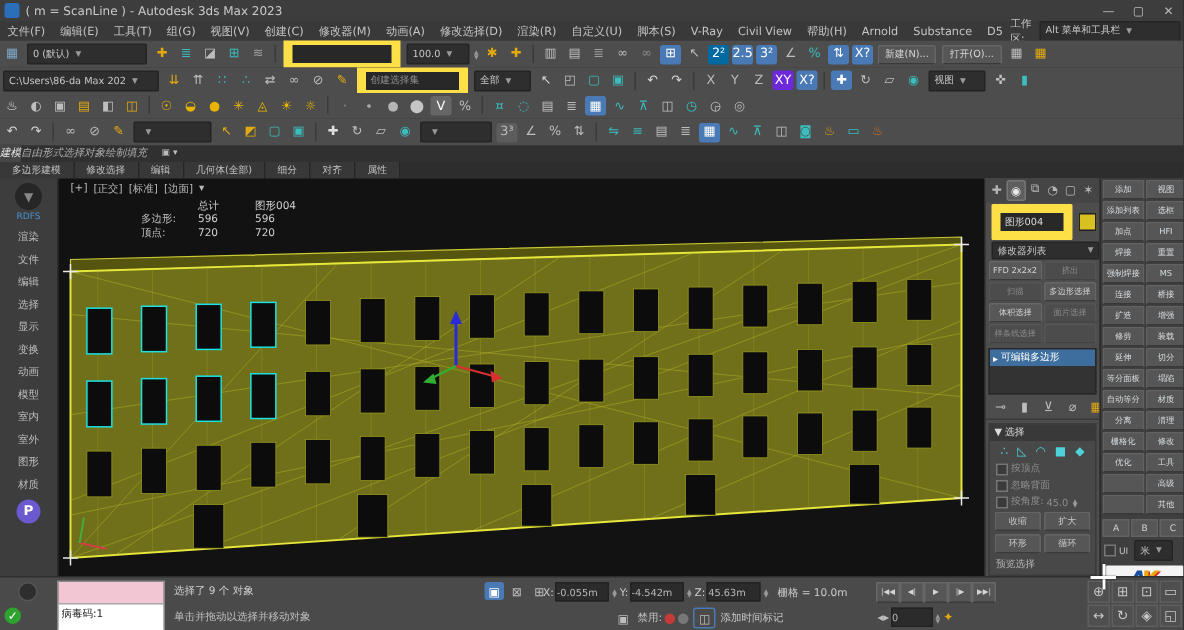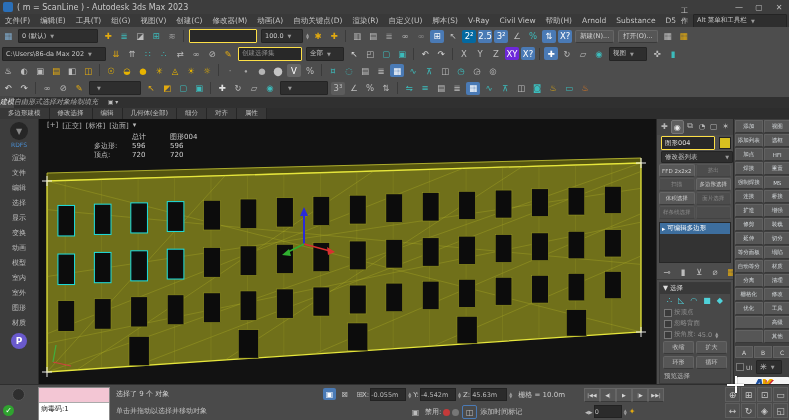--- a/index.html
+++ b/index.html
@@ -18,21 +18,21 @@
   .ws{margin-left:auto;display:flex;align-items:center;font-size:7px;}
   .ws .dd{min-width:86px;}
   
   .tbrow{left:0;width:789px;background:#4d4d4d;display:flex;align-items:center;border-bottom:1px solid #3a3a3a;
          font-size:7px;white-space:nowrap;overflow:hidden;}
   .ti{display:inline-flex;align-items:center;justify-content:center;min-width:14px;height:13px;margin:0 1px;
       font-size:8.5px;color:#bdbdbd;border-radius:2px;flex:none;}
   .dd{display:inline-flex;align-items:center;background:#2e2e2e;border:1px solid #242424;height:12px;
       padding:0 3px;font-size:6.5px;color:#c8c8c8;border-radius:1px;margin:0 2px;flex:none;}
   .dd .arr{margin-left:4px;font-size:5px;color:#9a9a9a;}
-  .field{display:inline-flex;align-items:center;background:#282828;border:1px solid #fde047;height:12px;
+  .field{display:inline-flex;align-items:center;background:#282828;border:6px solid #fde047;height:12px;
          padding:0 3px;font-size:6.5px;color:#8f8f8f;border-radius:1px;margin:0 2px;flex:none;}
   .sep{width:1px;height:12px;background:#3a3a3a;margin:0 3px;flex:none;}
   .spin{display:inline-flex;flex-direction:column;justify-content:center;font-size:4px;line-height:3px;color:#9a9a9a;margin:0 1px;}
   .txtbtn{background:#565656;border:1px solid #666;border-bottom-color:#3a3a3a;border-radius:2px;
           padding:1px 4px;font-size:6.5px;color:#d5d5d5;margin:0 2px;flex:none;}
   
   .rtabs{left:0;top:97px;width:789px;height:11px;background:#303030;display:flex;align-items:flex-end;font-size:7px;}
   .rtab{padding:1px 0;color:#ababab;font-style:italic;}
   .rtab.active{background:#464646;color:#e6e6e6;}
   .rpanels{left:0;top:108px;width:789px;height:11px;background:#2d2d2d;display:flex;font-size:6.5px;}
@@ -144,21 +144,21 @@
   <div class="abs menubar">
     <span style="display:flex">
         <span class="menu-item">文件(F)</span>
         <span class="menu-item">编辑(E)</span>
         <span class="menu-item">工具(T)</span>
         <span class="menu-item">组(G)</span>
         <span class="menu-item">视图(V)</span>
         <span class="menu-item">创建(C)</span>
         <span class="menu-item">修改器(M)</span>
         <span class="menu-item">动画(A)</span>
-        <span class="menu-item">自动关键点(D)</span>
+        <span class="menu-item">修改选择(D)</span>
         <span class="menu-item">渲染(R)</span>
         <span class="menu-item">自定义(U)</span>
         <span class="menu-item">脚本(S)</span>
         <span class="menu-item">V-Ray</span>
         <span class="menu-item">Civil View</span>
         <span class="menu-item">帮助(H)</span>
         <span class="menu-item">Arnold</span>
         <span class="menu-item">Substance</span>
         <span class="menu-item">D5</span>
       </span>

